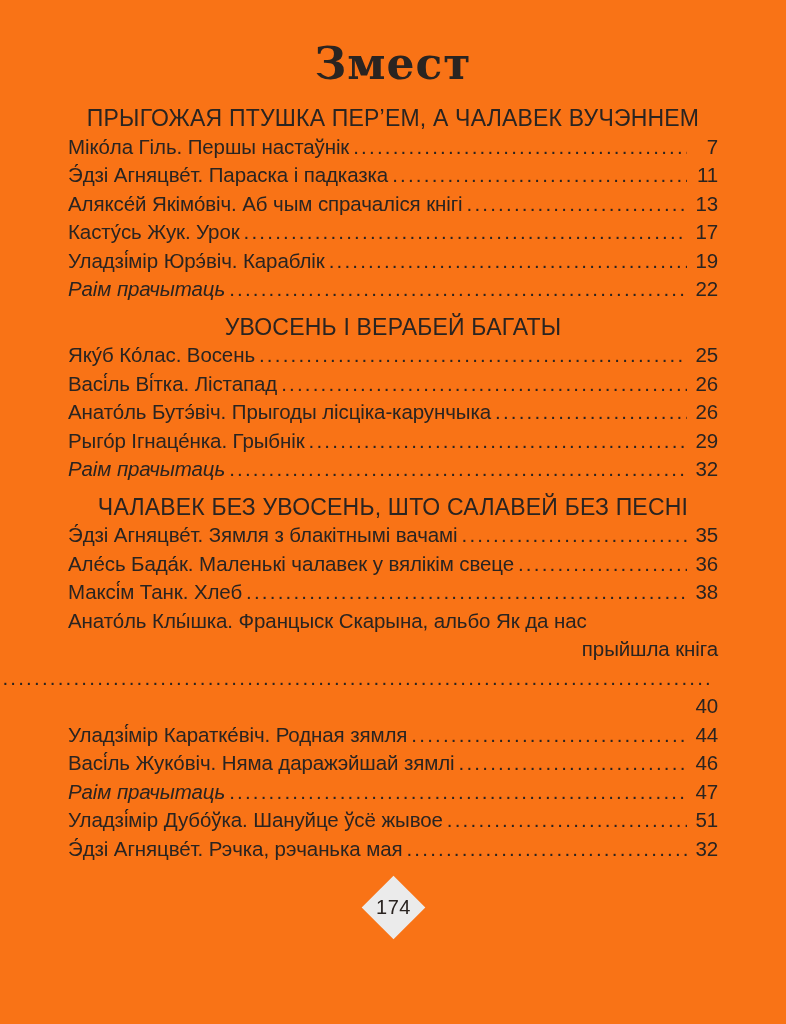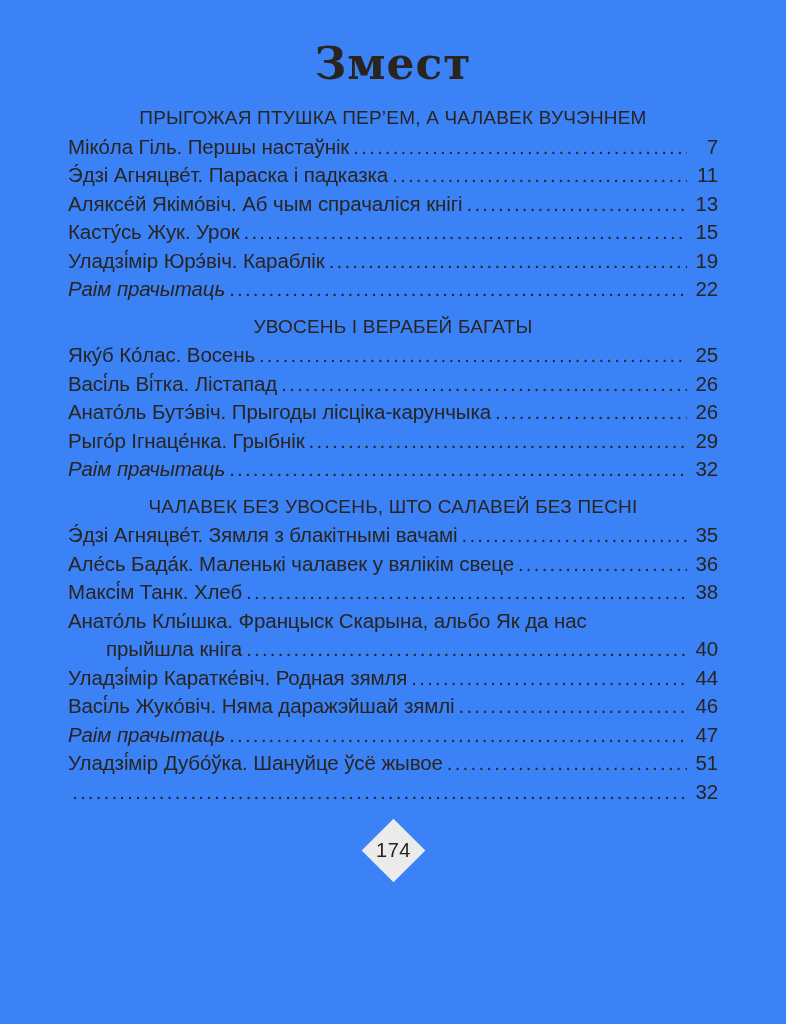--- a/index.html
+++ b/index.html
@@ -6,39 +6,39 @@
     --text-color: #2a2421;
     --diamond-color: #ebebeb;
   }
   * { box-sizing: border-box; }
   html, body { margin: 0; padding: 0; background: #ffffff; }
   .page {
     position: relative;
     width: 786px;
     height: 1024px;
     margin: 0 auto;
-    background: #3b82f6;
+    background: #f97316;
     color: var(--text-color);
     font-family: "Liberation Sans", sans-serif;
     padding: 40px 68px 0 68px;
     overflow: hidden;
   }
   .book-title {
     text-align: center;
     font-family: "DejaVu Serif", serif;
     font-weight: 800;
     font-size: 44px;
     line-height: 1.1;
     margin: 0 0 16px 0;
     letter-spacing: 1px;
   }
   .toc { font-size: 20.5px; letter-spacing: -0.1px; }
   .section-heading {
     text-align: center;
-    font-size: 19px;
+    font-size: 23px;
     line-height: 28.5px;
     margin-top: 9px;
     letter-spacing: 0.2px;
     white-space: nowrap;
   }
   .toc-row {
     display: flex;
     align-items: flex-end;
     line-height: 28.5px;
     white-space: nowrap;
@@ -54,21 +54,21 @@
   }
   .leader::after {
     content: "..................................................................................................";
     letter-spacing: 2.2px;
   }
   .pg {
     flex: 0 0 auto;
     min-width: 26px;
     text-align: right;
   }
-  .wrap-second { padding-left: 38px; }
+  .wrap-second { padding-left: 38px; flex-direction: column; }
   .pagefoot {
     display: flex;
     justify-content: center;
     margin-top: 22px;
   }
   .diamond {
     width: 45px;
     height: 45px;
     background: var(--diamond-color);
     transform: rotate(45deg);
@@ -107,21 +107,21 @@
 
   <div class="toc-row">
     <span class="toc-text">Аляксе́й Якімо́віч. Аб чым спрачаліся кнігі</span>
     <span class="leader"></span>
     <span class="pg">13</span>
   </div>
 
   <div class="toc-row">
     <span class="toc-text">Касту́сь Жук. Урок</span>
     <span class="leader"></span>
-    <span class="pg">15</span>
+    <span class="pg">17</span>
   </div>
 
 
   <div class="toc-row">
     <span class="toc-text">Уладзі́мір Юрэ́віч. Караблік</span>
     <span class="leader"></span>
     <span class="pg">19</span>
   </div>
 
   <div class="toc-row">
@@ -219,20 +219,21 @@
 
   <div class="toc-section">
     <div class="section-entries">
   <div class="toc-row">
     <span class="toc-text">Уладзі́мір Дубо́ўка. Шануйце ўсё жывое</span>
     <span class="leader"></span>
     <span class="pg">51</span>
   </div>
 
   <div class="toc-row">
+    <span class="toc-text">Э́дзі Агняцве́т. Рэчка, рэчанька мая</span>
     <span class="leader"></span>
     <span class="pg">32</span>
   </div>
 </div>
   </div>
 </div>
 
   <div class="pagefoot">
     <div class="diamond">
       <span class="num">174</span>

